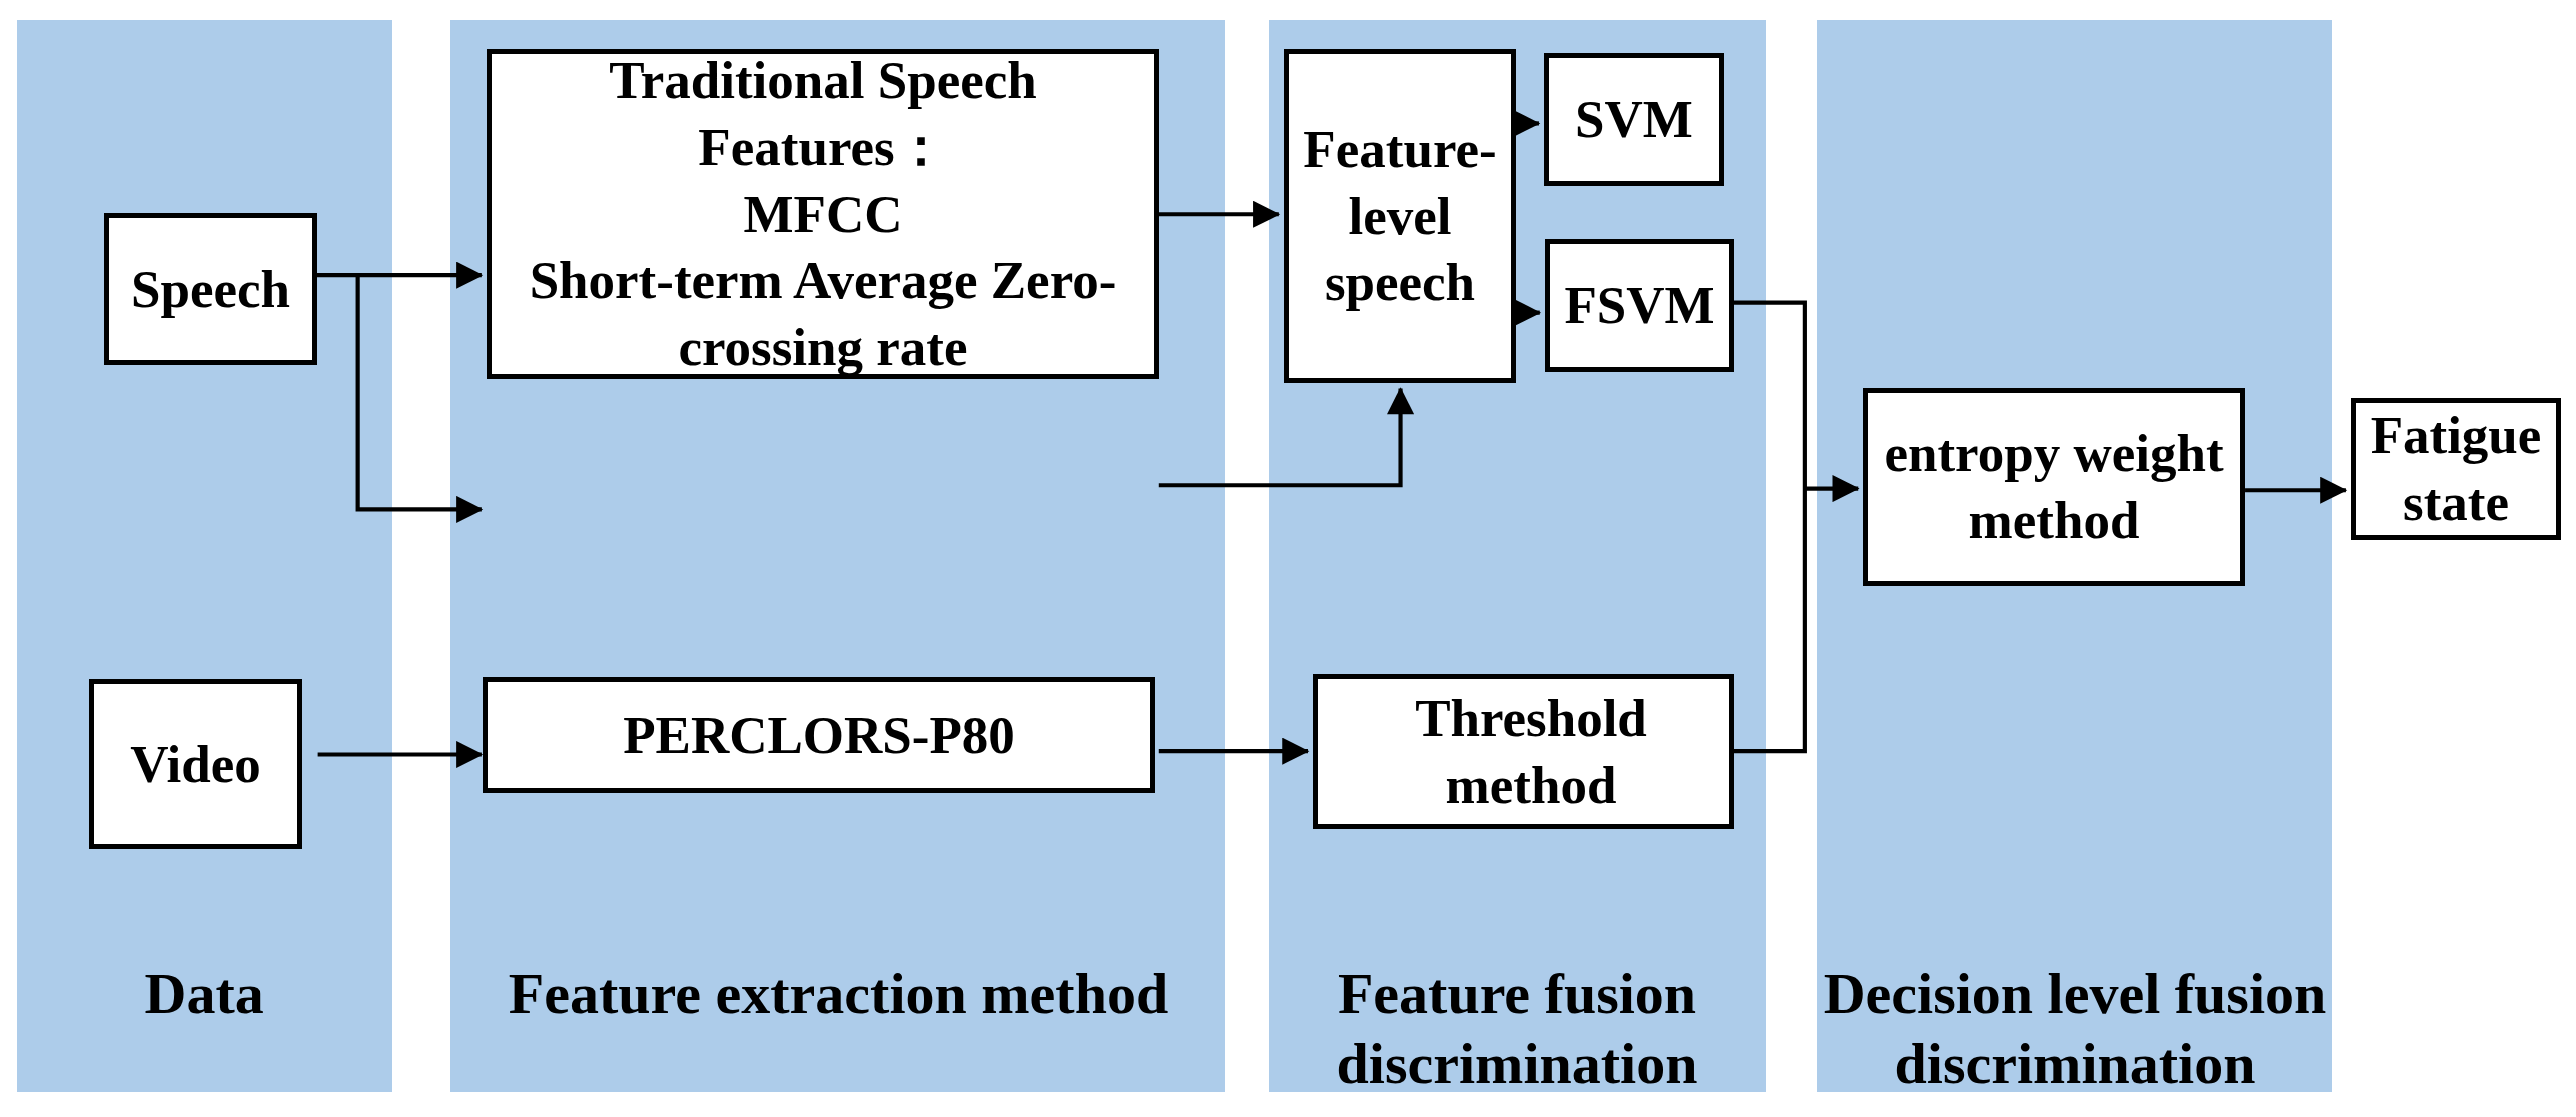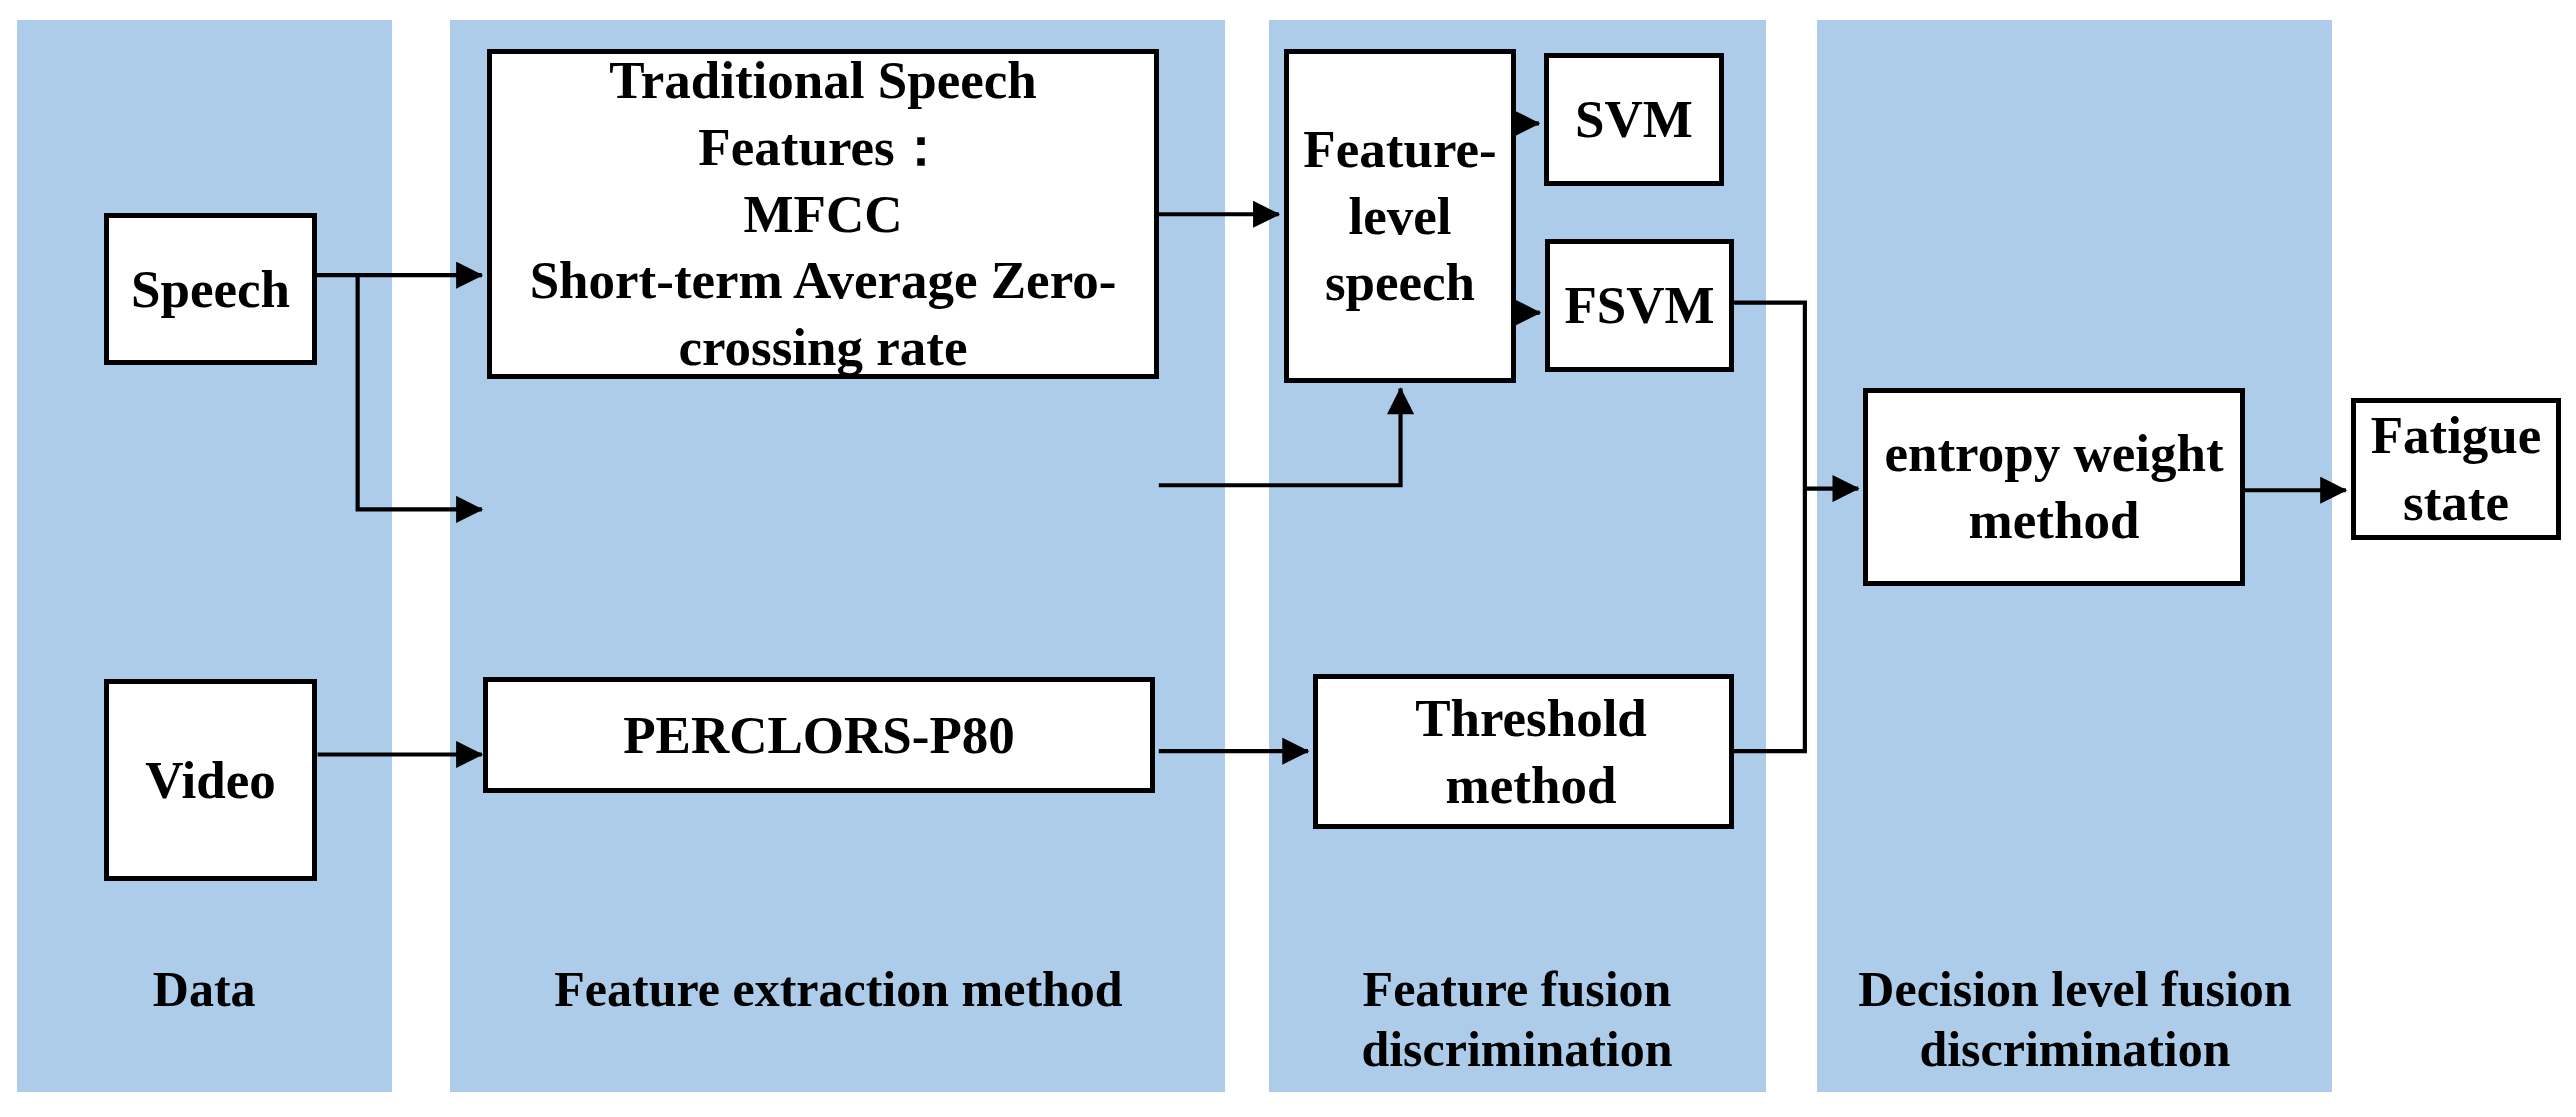--- a/index.html
+++ b/index.html
@@ -11,21 +11,21 @@
   .panel{position:absolute;top:20px;height:1072px;background:var(--panel,#adccea);}
   .node{
     position:absolute;box-sizing:border-box;
     background:var(--boxfill,#ffffff);border:5.8px solid var(--ink,#000000);
     display:flex;align-items:center;justify-content:center;
     text-align:center;white-space:pre-line;
     font-size:53px;line-height:1.26;
   }
   .col-label{
     position:absolute;top:959px;text-align:center;white-space:pre-line;
-    font-size:50px;line-height:1.2;
+    font-size:58px;line-height:1.2;
   }
   .connectors{position:absolute;left:0;top:0;width:2576px;height:1118px;pointer-events:none;}
   .connectors path{stroke:var(--ink,#000000);stroke-width:5;fill:none;}
   .connectors .arrowhead-shape{fill:var(--ink,#000000);stroke:none;}
 </style>
 </head>
 <body>
 
 <div class="canvas">
 
@@ -55,21 +55,21 @@
 
   <div class="node" style="left:104px;top:213px;width:213px;height:152px;">Speech</div>
 
   <div class="node" style="left:487px;top:49px;width:672px;height:330px;">Traditional Speech
 Features：
 MFCC
 Short-term Average Zero-
 crossing rate</div>
 
 
-  <div class="node" style="left:104px;top:679px;width:213px;height:202px;">Video</div>
+  <div class="node" style="left:89px;top:679px;width:213px;height:170px;">Video</div>
 
   <div class="node" style="left:483px;top:677px;width:672px;height:116px;">PERCLORS-P80</div>
 
   <div class="node" style="left:1284px;top:49px;width:232px;height:334px;">Feature-
 level
 speech</div>
 
   <div class="node" style="left:1545px;top:239px;width:189px;height:133px;">FSVM</div>
 
   <div class="node" style="left:1544px;top:53px;width:180px;height:133px;">SVM</div>

